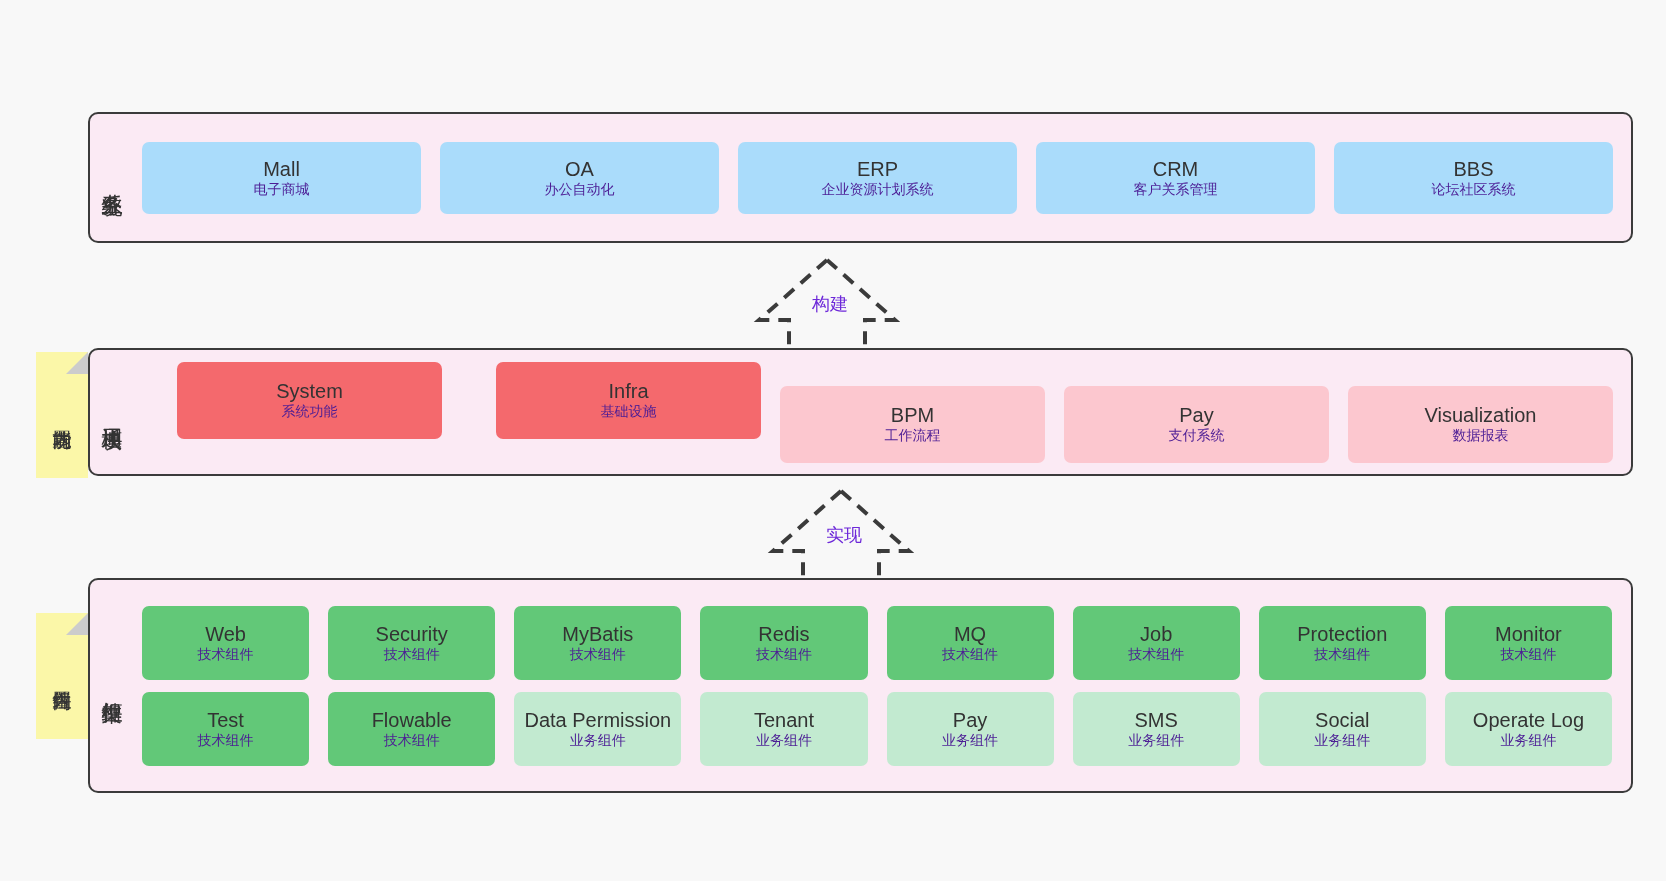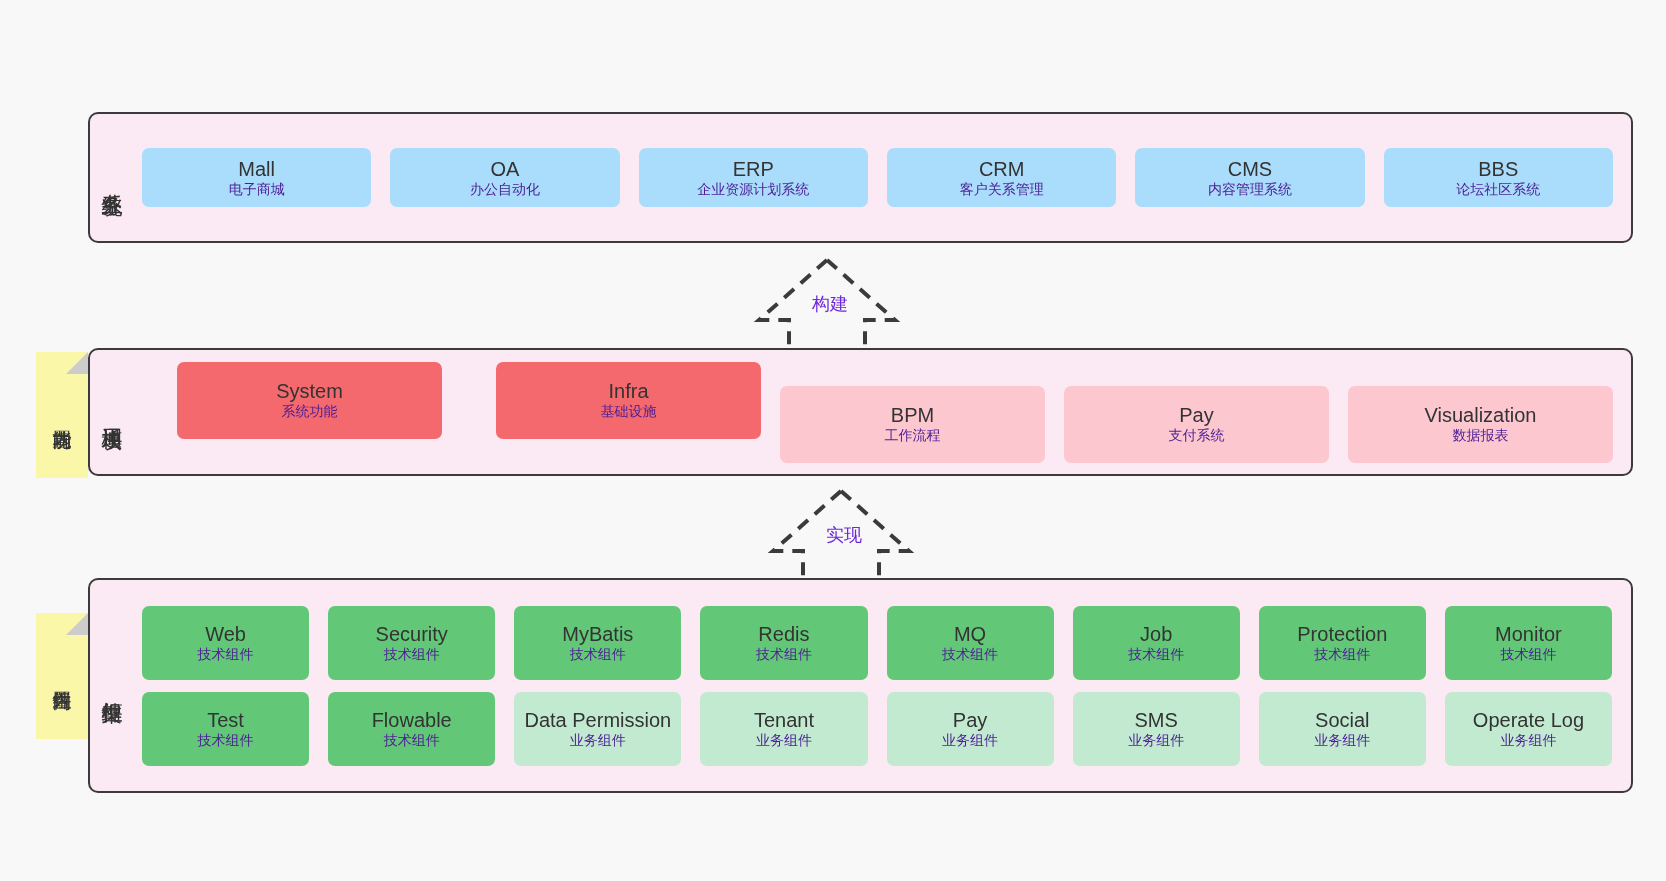--- a/index.html
+++ b/index.html
@@ -91,21 +91,21 @@
   .c-red        { background: #f4696d; margin-left: 35px; }
   .c-pink       { background: #fcc7cf; margin-top: 24px; }
   .c-green      { background: #62c878; }
   .c-lightgreen { background: #c2ead0; }
 
   
   #layer-business { left: 88px;  top: 112px; width: 1545px; height: 131px; }
   #layer-common   { left: 88px;  top: 348px; width: 1545px; height: 128px; }
   #layer-frame    { left: 88px;  top: 578px; width: 1545px; height: 215px; }
 
-  #layer-business .card { height: 59px; }
+  #layer-business .card { height: 72px; }
   #layer-common   .card { height: 77px; }
   #layer-frame    .card { height: 74px; }
 
   #layer-frame .layer-body { gap: 12px; padding-right: 19px; }
 
   
   .note {
     position: absolute;
     width: 52px;
     background: #fbf7a8;
@@ -180,24 +180,20 @@
         </div>
         <div class="card c-blue">
           <div class="t1">ERP</div>
           <div class="t2">企业资源计划系统</div>
         </div>
         <div class="card c-blue">
           <div class="t1">CRM</div>
           <div class="t2">客户关系管理</div>
         </div>
         <div class="card c-blue">
-          <div class="t1">CMS</div>
-          <div class="t2">内容管理系统</div>
-        </div>
-        <div class="card c-blue">
           <div class="t1">BBS</div>
           <div class="t2">论坛社区系统</div>
         </div>
       </div>
     </div>
   </div>
 
   <svg class="arrow-svg" id="arrow-build" width="140" height="95" viewBox="0 0 140 95">
     <path d="M 70 2 L 138 62 L 108 62 L 108 95 M 70 2 L 2 62 L 32 62 L 32 95"></path>
   </svg>

